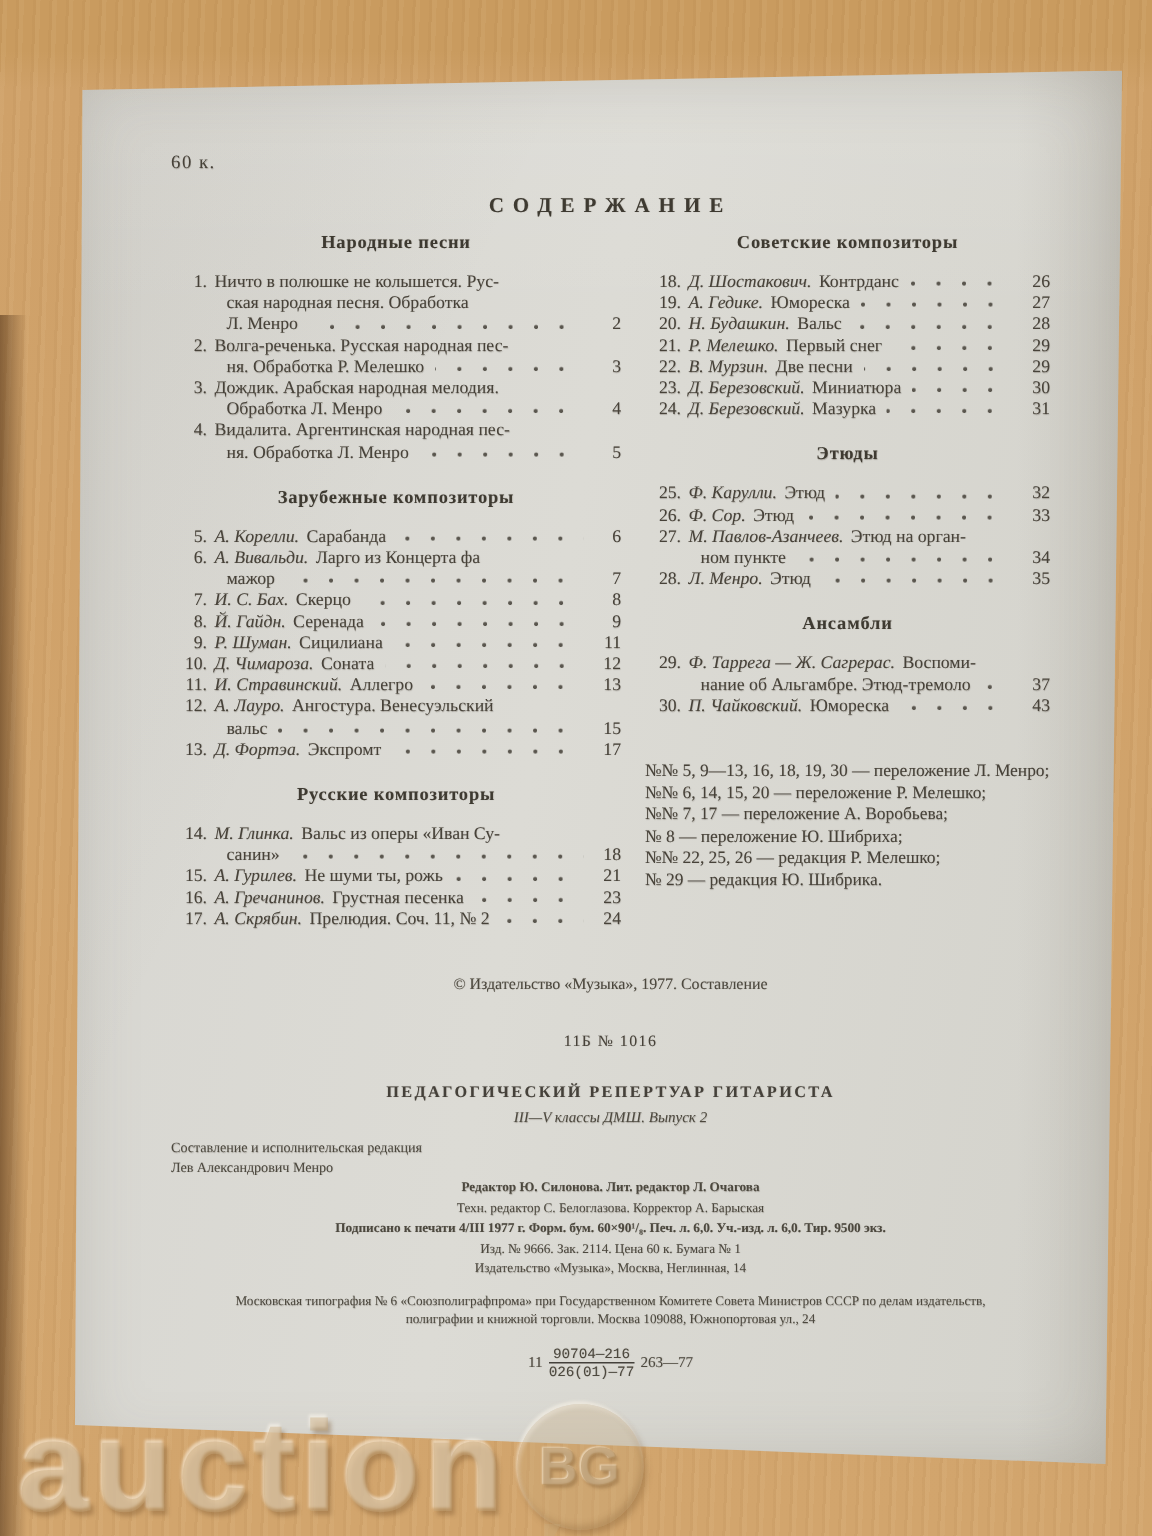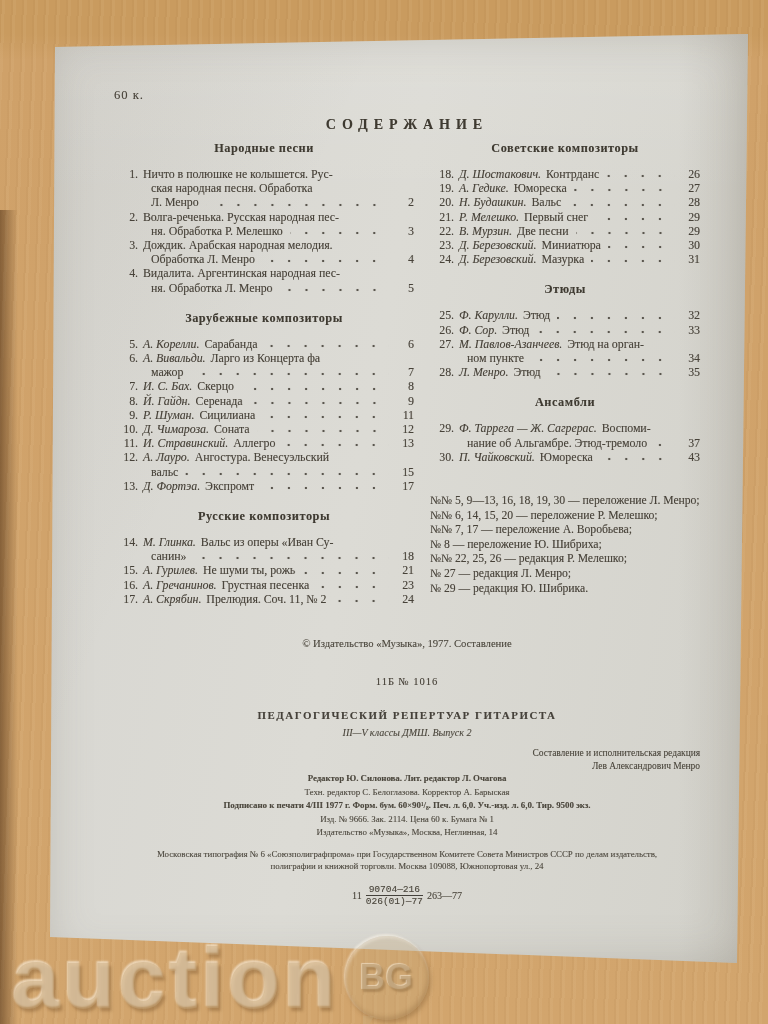--- a/index.html
+++ b/index.html
@@ -8,21 +8,21 @@
     background:
       repeating-linear-gradient(92deg, rgba(140,95,45,0.06) 0 2px, rgba(255,236,200,0.06) 2px 5px, rgba(0,0,0,0) 5px 11px),
       linear-gradient(to bottom,#c99b5f 0 34px,#cfa169 60px,#d2a56d 100%);
     font-family:"Liberation Serif", serif;
   }
   .edge-shadow-left{
     position:absolute;left:0;top:210px;bottom:0;width:18px;z-index:3;
     background:linear-gradient(to right, rgba(72,42,16,0.55), rgba(72,42,16,0));
   }
   .page{
-    position:absolute;left:46px;top:34px;width:702px;height:929px;z-index:2;
+    position:absolute;left:46px;top:47px;width:702px;height:929px;z-index:2;
     clip-path:polygon(9px 13px, 702px 0px, 691px 929px, 4px 903px);
     background:
       linear-gradient(115deg, rgba(120,110,90,0.09), rgba(0,0,0,0) 30%),
       linear-gradient(to left, rgba(115,105,90,0.14), rgba(0,0,0,0) 10%),
       linear-gradient(to bottom, rgba(255,255,255,0.10), rgba(0,0,0,0) 18%),
       linear-gradient(100deg,#d7d6d1,#dcdbd5 45%,#d3d2cb);
     box-shadow:inset 0 0 46px rgba(118,110,96,0.28);
     color:#474239;
   }
   .page-content{
@@ -55,21 +55,21 @@
     background-size:17px 5px;background-repeat:repeat-x;background-position:right bottom;
   }
   .toc-page{flex:none;width:20px;text-align:right;}
   .toc-notes{margin-top:30px;font-size:11.6px;line-height:14.6px;}
   .toc-note{padding-left:0;}
   .copyright{text-align:center;margin-top:32px;font-size:10.6px;color:#4c483e;}
   .catalog-no{text-align:center;margin-top:27px;font-size:10.5px;letter-spacing:1px;}
   .imprint{color:#4c483e;}
   .imprint-title{text-align:center;margin-top:22px;font-size:10.8px;font-weight:bold;letter-spacing:1.6px;color:#45413a;}
   .imprint-subtitle{text-align:center;margin-top:6px;font-size:10px;font-style:italic;}
-  .imprint-line{text-align:right;margin-top:3px;font-size:9.4px;}
+  .imprint-line{text-align:left;margin-top:3px;font-size:9.4px;}
   .mt10{margin-top:10px;} .mt12{margin-top:12px;font-weight:bold;}
   .imprint-small{text-align:center;margin-top:2px;font-size:8.8px;line-height:11.5px;}
   .printing-house{max-width:530px;margin:9px auto 0;text-align:center;font-size:8.8px;line-height:12px;}
   .code-line{display:flex;justify-content:center;align-items:center;margin-top:12px;font-size:10px;}
   .frac{display:inline-flex;flex-direction:column;text-align:center;margin:0 4px;font-size:9.5px;line-height:11px;font-family:Liberation Mono, monospace;}
   .frac-top{border-bottom:1px solid #44413b;padding:0 3px;}
   .watermark{
     position:absolute;left:12px;top:936px;z-index:6;display:flex;align-items:center;gap:12px;
   }
   .watermark-text{
@@ -397,21 +397,20 @@
                 </div>
               </div>
             </div>
           </div>
         <div class="toc-notes" id="toc-notes">
             <div class="toc-note">№№ 5, 9—13, 16, 18, 19, 30 — переложение Л. Менро;</div>
             <div class="toc-note">№№ 6, 14, 15, 20 — переложение Р. Мелешко;</div>
             <div class="toc-note">№№ 7, 17 — переложение А. Воробьева;</div>
             <div class="toc-note">№ 8 — переложение Ю. Шибриха;</div>
             <div class="toc-note">№№ 22, 25, 26 — редакция Р. Мелешко;</div>
-            <div class="toc-note">№ 27 — редакция Л. Менро;</div>
             <div class="toc-note">№ 29 — редакция Ю. Шибрика.</div>
           </div>
       </div>
     </div>
 
     <div class="copyright">© Издательство «Музыка», 1977. Составление</div>
     <div class="catalog-no">11Б № 1016</div>
 
     <div class="imprint">
       <div class="imprint-title">ПЕДАГОГИЧЕСКИЙ РЕПЕРТУАР ГИТАРИСТА</div>

